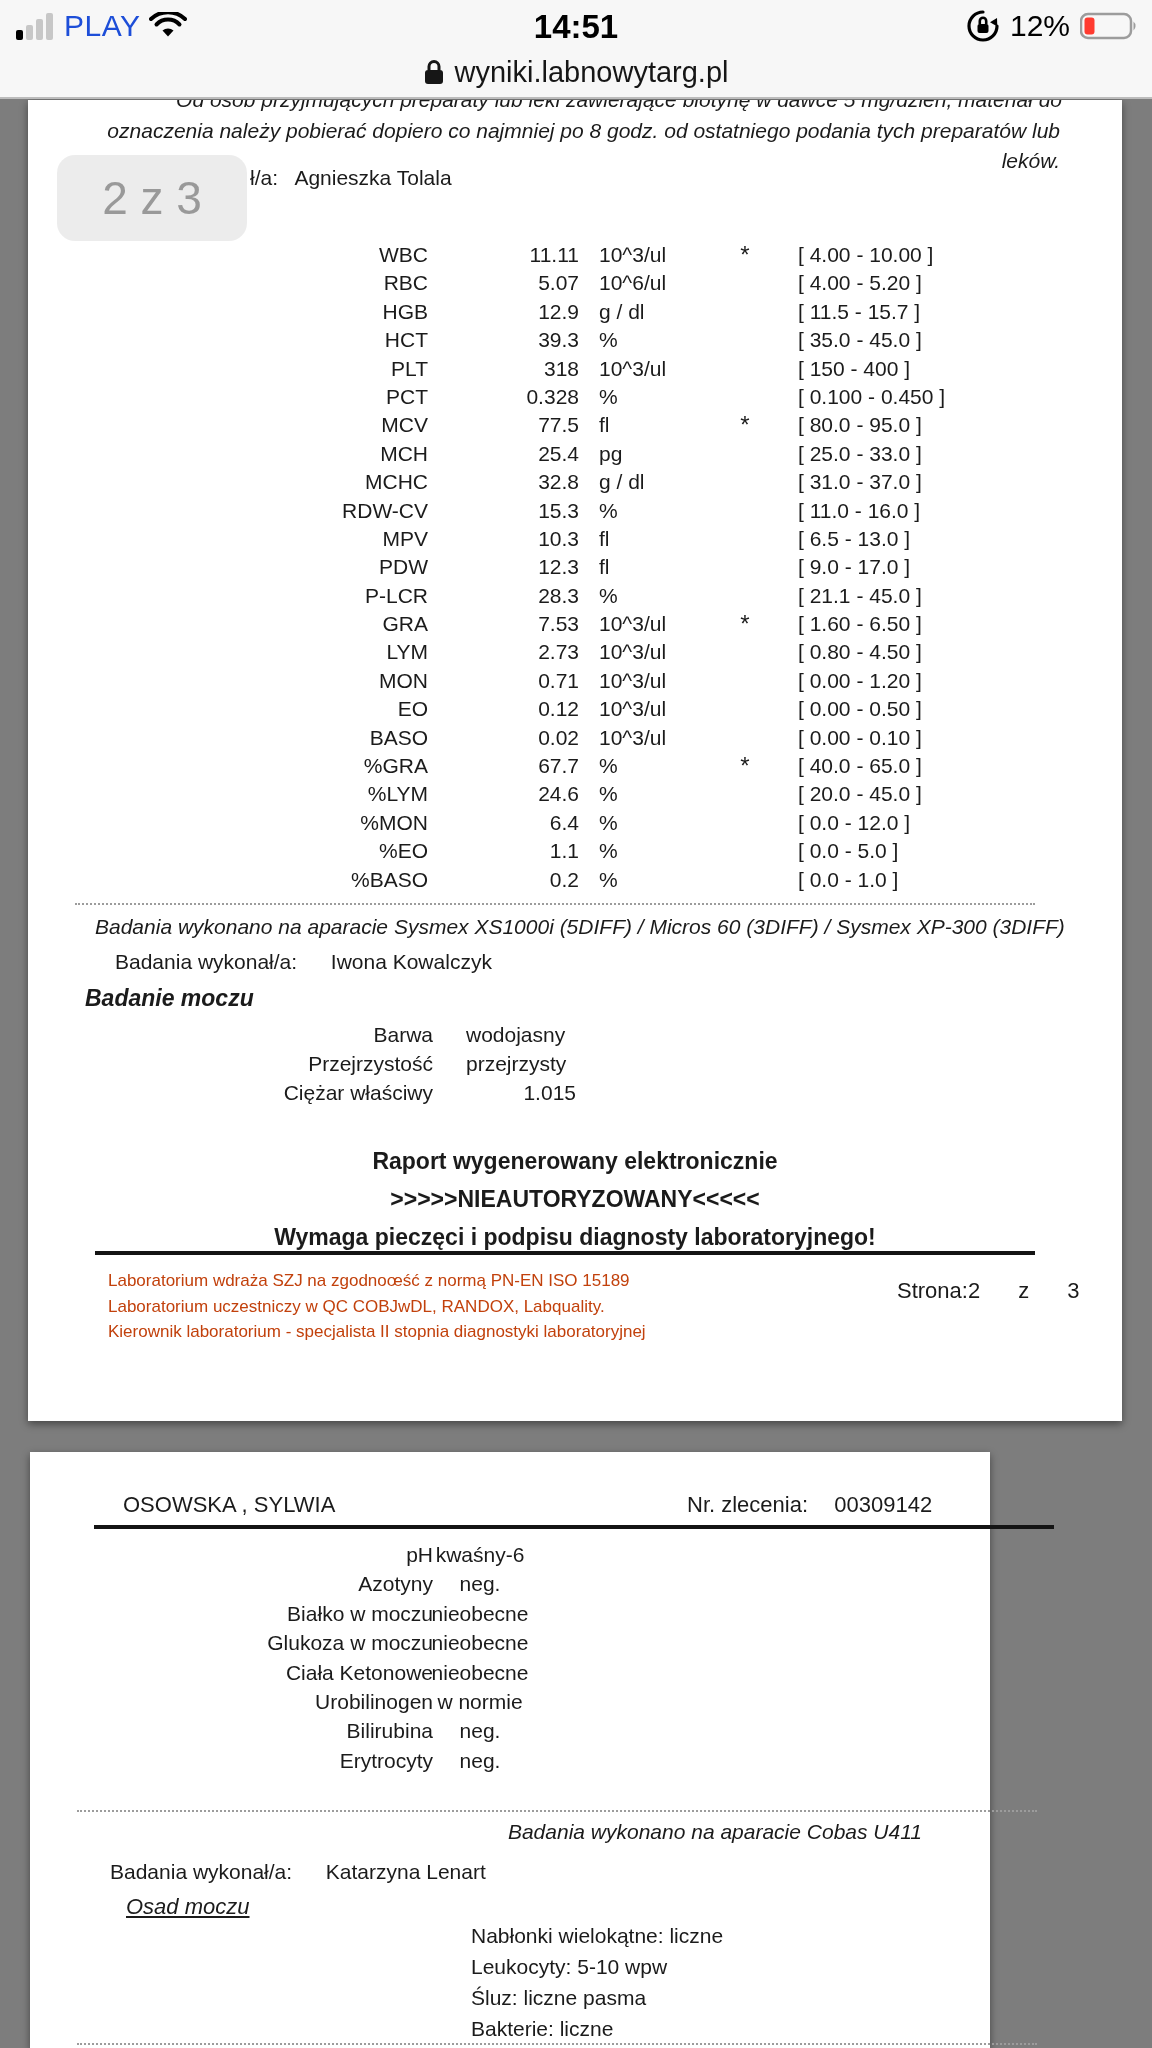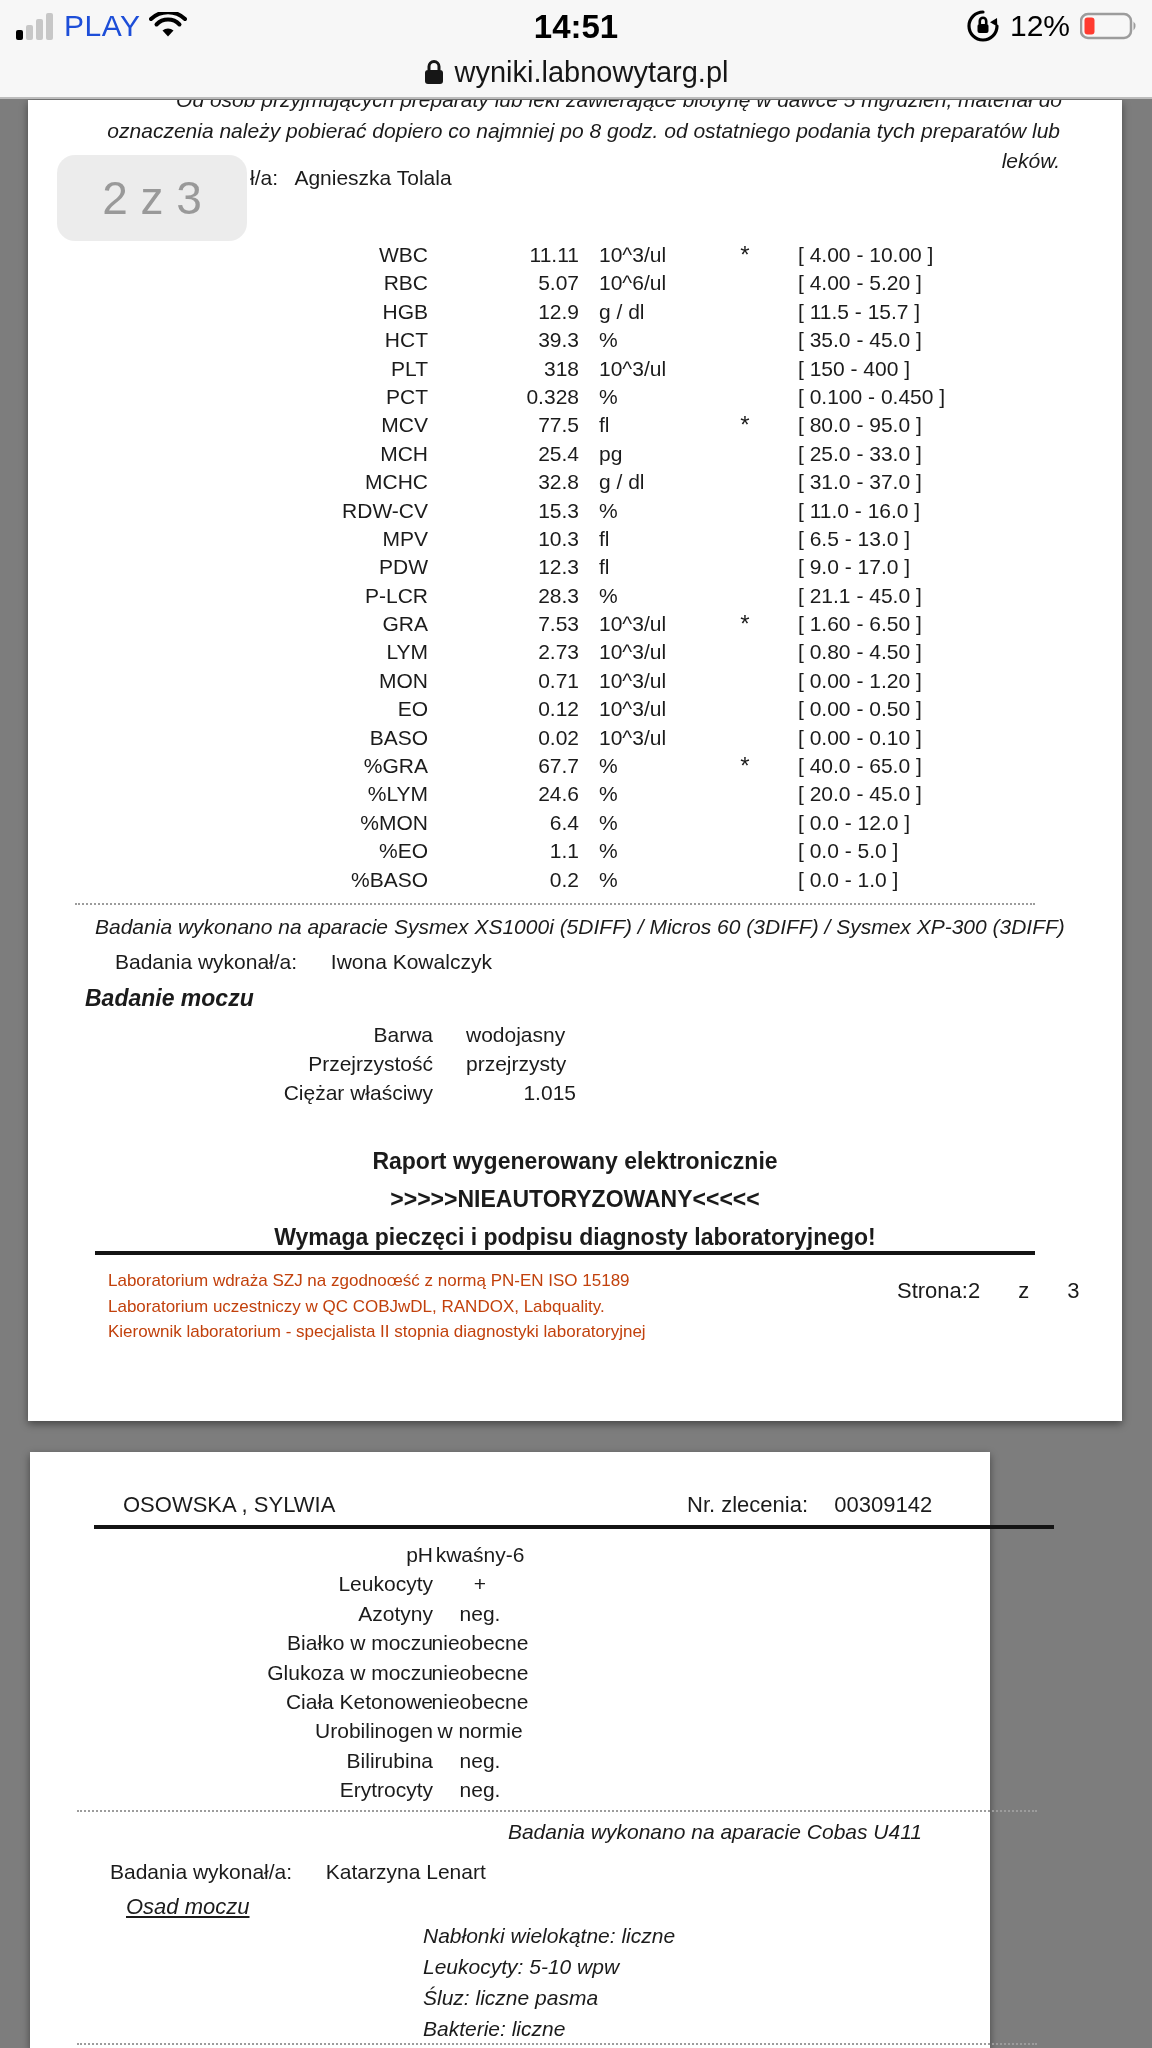--- a/index.html
+++ b/index.html
@@ -52,21 +52,21 @@
   .thickline{position:absolute;background:#141414;height:4px;}
   .footer{position:absolute;left:80px;top:1168px;font-size:17px;line-height:25.5px;color:#c2410c;}
   .strona{position:absolute;left:869px;top:1178px;font-size:22px;}
   .strona span{display:inline-block;}
   
   .p3-rule{position:absolute;left:64px;top:73px;width:960px;height:4px;background:#141414;}
   .stable{position:absolute;left:0;top:88px;width:100%;}
   .srow{position:relative;height:29.4px;font-size:21px;line-height:29.4px;}
   .s-label{position:absolute;left:60px;width:343px;text-align:right;}
   .s-val{position:absolute;left:350px;width:200px;text-align:center;}
-  .sediment{position:absolute;left:393px;top:468px;font-size:21px;line-height:31px;font-style:italic;}
+  .sediment{position:absolute;left:441px;top:468px;font-size:21px;line-height:31px;}
   .underline{text-decoration:underline;}
   svg{display:block;}
 </style>
 </head>
 <body>
 
 <div class="screen">
 
   <div class="chrome">
     <div class="status-row">
@@ -382,24 +382,20 @@
       </div>
       <div class="p3-rule"></div>
 
       <div class="stable">
 
           <div class="srow">
             <span class="s-label">pH</span>
             <span class="s-val">kwaśny-6</span>
           </div>
 
-          <div class="srow">
-            <span class="s-label">Leukocyty</span>
-            <span class="s-val">+</span>
-          </div>
 
           <div class="srow">
             <span class="s-label">Azotyny</span>
             <span class="s-val">neg.</span>
           </div>
 
           <div class="srow">
             <span class="s-label">Białko w moczu</span>
             <span class="s-val">nieobecne</span>
           </div>

